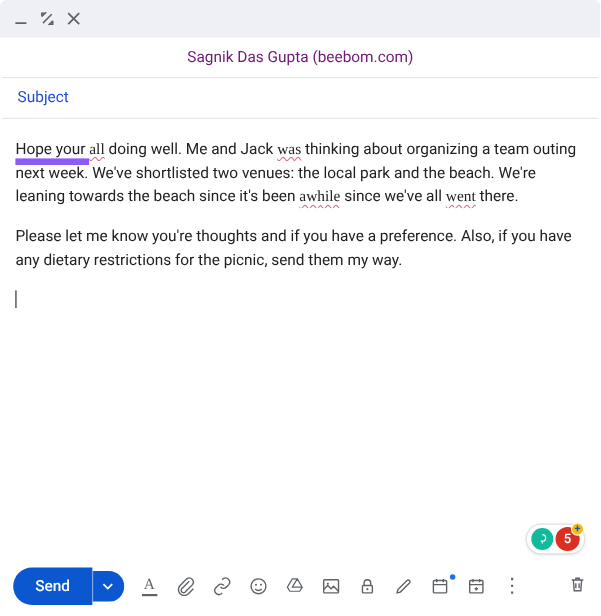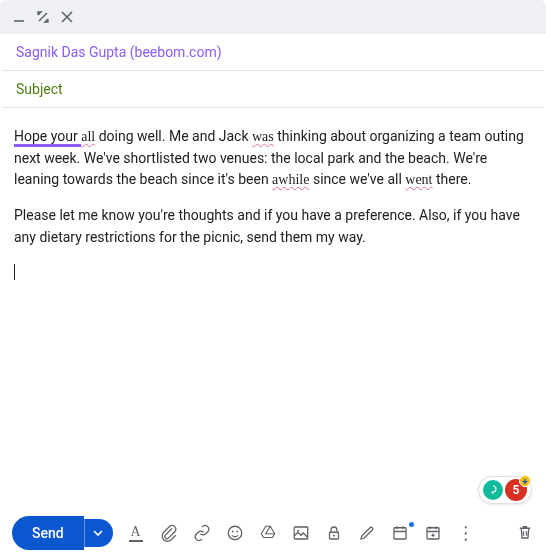--- a/index.html
+++ b/index.html
@@ -19,49 +19,50 @@
       align-items: center;
       justify-content: space-between;
       border-radius: 6px 6px 0 0;
     }
     .header-title { font-size: 14px; color: #202124; font-weight: 500; }
     .header-actions { display: flex; gap: 10px; align-items: center; }
     .header-icon { cursor: pointer; width: 14px; height: 14px; display: flex; align-items: center; justify-content: center; color: #5f6368; }
     .recipients {
       padding: 10px 14px;
       border-bottom: 1px solid #e4e4e4;
-      color: #8b5cf6;
+      color: #701a75;
       font-size: 14px;
       margin: 0 2px;
+      text-align: center;
     }
     .subject {
       padding: 10px 14px;
       border-bottom: 1px solid #e4e4e4;
       margin: 0 2px;
     }
-    .subject-text { color: #4d7c0f; font-size: 14px; }
+    .subject-text { color: #1d4ed8; font-size: 14px; }
     .body-area {
       padding: 18px 14px 10px 14px;
       color: #202124;
       font-size: 14px;
       line-height: 1.55;
       height: 360px;
       overflow: hidden;
     }
     .para { margin-bottom: 14px; }
     .err {
       text-decoration: underline;
       text-decoration-style: wavy;
       text-decoration-color: #e06c9f;
       text-decoration-thickness: 1px;
       text-underline-offset: 2px;
       font-family: Liberation Serif, serif;
     }
     .berr {
-      border-bottom: 3px solid #8b5cf6;
+      border-bottom: 6px solid #8b5cf6;
     }
     .cursor {
       display: inline-block;
       width: 1px;
       height: 16px;
       background: #202124;
       vertical-align: text-bottom;
     }
     .ext-badges {
       position: absolute;

